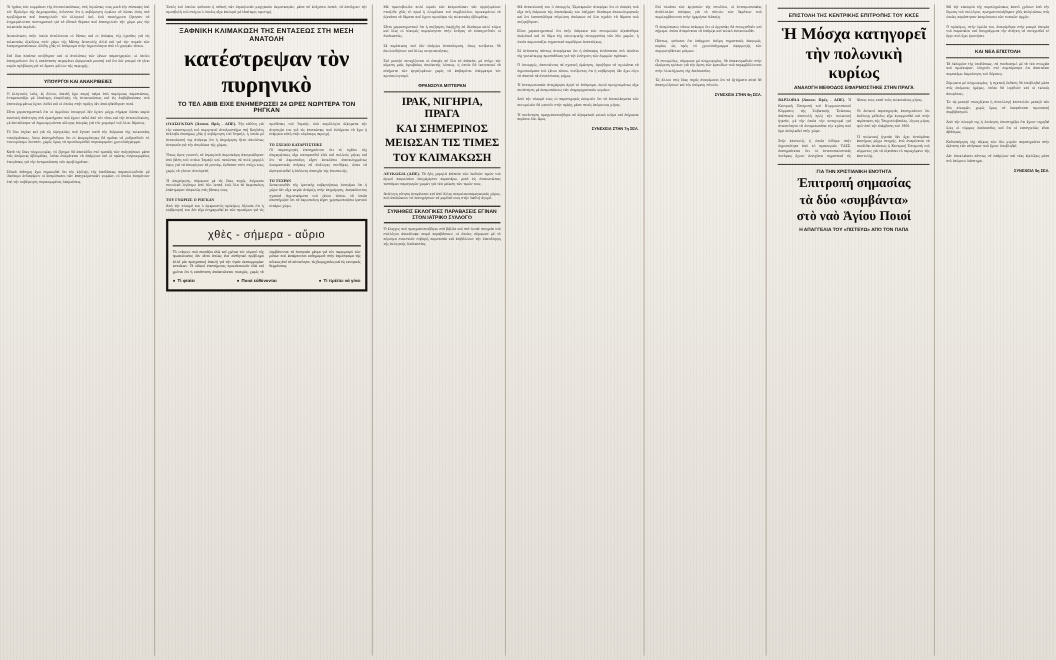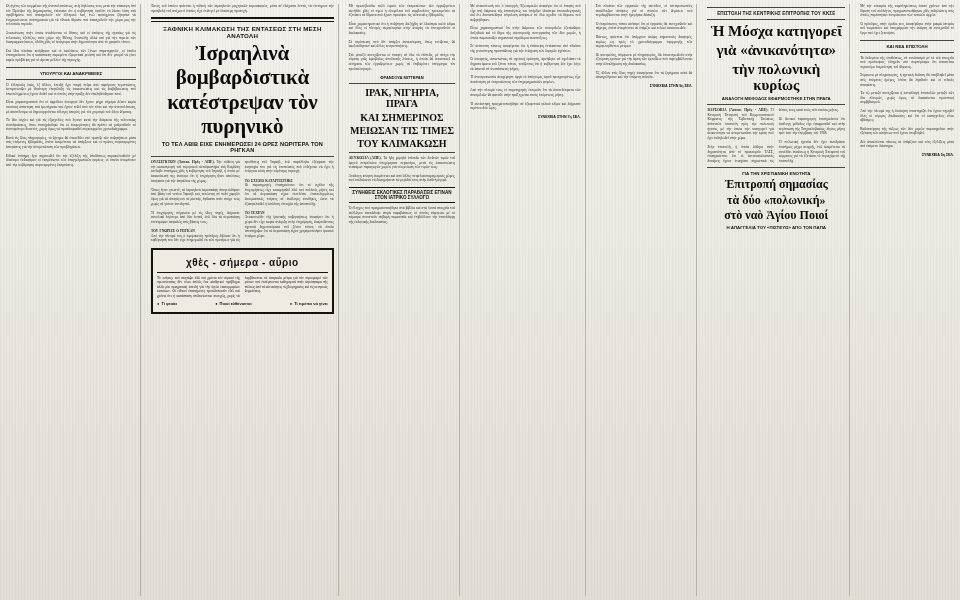--- a/index.html
+++ b/index.html
@@ -138,21 +138,21 @@
   .ad-title {
     font-family: "Liberation Sans", sans-serif;
     font-weight: bold;
     font-size: 17px;
     text-align: center;
     line-height: 1.05;
     letter-spacing: -0.3px;
   }
   .ad-sub {
     font-family: "Liberation Sans", sans-serif;
-    font-weight: bold;
+    font-weight: normal;
     font-size: 10px;
     text-align: center;
     margin-top: 3px;
     letter-spacing: 0.5px;
   }
   .ad-rule {
     border-top: 1px solid #15120f;
     margin: 4px 0 3px 0;
   }
   .ad-body {
@@ -211,21 +211,20 @@
     <p class="body-text">Τό ἴδιο ἰσχύει καί γιά τίς ἐξαγγελίες πού ἔγιναν κατά τήν διάρκεια τῆς τελευταίας συνεδριάσεως, ὅπου ἐπισημάνθηκε ὅτι οἱ ἐκκρεμότητες θά πρέπει νά ρυθμισθοῦν τό συντομότερο δυνατόν, χωρίς ὅμως νά προσδιορισθεῖ συγκεκριμένο χρονοδιάγραμμα.</p>
     <p class="body-text">Κατά τίς ἴδιες πληροφορίες, τό ζήτημα θά ἐπανέλθει στό τραπέζι τῶν συζητήσεων μέσα στίς ἑπόμενες ἑβδομάδες, ὁπότε ἀναμένεται νά ὑπάρξουν καί οἱ πρῶτες συγκεκριμένες ἀποφάσεις γιά τήν ἀντιμετώπιση τῶν προβλημάτων.</p>
     <p class="body-text">Εἰδικά ἐπίσημη ἔχει σημειωθεῖ ὅτι τήν ἐξέλιξη τῆς ὑποθέσεως παρακολουθοῦν μέ ἰδιαίτερο ἐνδιαφέρον οἱ ἐκπρόσωποι τῶν ἐπαγγελματικῶν φορέων, οἱ ὁποῖοι ἀναμένουν ἀπό τήν κυβέρνηση συγκεκριμένες δεσμεύσεις.</p>
   </div>
 
   <div class="col col-2">
     <p class="body-text">Ἐκτός τοῦ ὁποίου φαίνεται ἡ πιθανή τῶν ἰσραηλινῶν μαχητικῶν ἀεροσκαφῶν, μέσα σέ ἑλάχιστα λεπτά, νά ἐπιτύχουν τήν προσβολή τοῦ στόχου ὁ ὁποῖος εἶχε ἐπιλεγεῖ μέ ἰδιαίτερη προσοχή.</p>
     <div class="rule-dbl"></div>
     <div class="kicker">ΞΑΦΝΙΚΗ ΚΛΙΜΑΚΩΣΗ ΤΗΣ ΕΝΤΑΣΕΩΣ ΣΤΗ ΜΕΣΗ ΑΝΑΤΟΛΗ</div>
     <div class="hl-block">
-      <div class="headline hl-main">Ἰσραηλινὰ βομβαρδιστικὰ</div>
       <div class="headline hl-main">κατέστρεψαν τὸν πυρηνικὸ</div>
     </div>
     <div class="subhead">ΤΟ ΤΕΛ ΑΒΙΒ ΕΙΧΕ ΕΝΗΜΕΡΩΣΕΙ 24 ΩΡΕΣ ΝΩΡΙΤΕΡΑ ΤΟΝ ΡΗΓΚΑΝ</div>
     <div class="rule-thin"></div>
     <div class="body-text two-col">
       <span class="dateline">ΟΥΑΣΙΓΚΤΩΝ (Ἀσσοσ. Πρές - ΑΠΕ).</span>
       <span>Τήν εὐθύνη γιά τήν καταστροφή τοῦ πυρηνικοῦ ἀντιδραστῆρα στή Βαγδάτη ἀνέλαβε ἐπισήμως χθές ἡ κυβέρνηση τοῦ Ἰσραήλ, ἡ ὁποία μέ ἀνακοίνωσή της ἀνέφερε ὅτι ἡ ἐπιχείρηση ἦταν ἀπολύτως ἀναγκαία γιά τήν ἀσφάλεια τῆς χώρας.</span>
       <br><br>
       <span>Ὅπως ἔγινε γνωστό, τά ἰσραηλινά ἀεροσκάφη ἀπογειώθηκαν ἀπό βάση τοῦ νοτίου Ἰσραήλ καί, πετώντας σέ πολύ χαμηλό ὕψος γιά νά ἀποφύγουν τά ραντάρ, ἔφθασαν στόν στόχο τους χωρίς νά γίνουν ἀντιληπτά.</span>
       <br><br>
@@ -296,40 +295,39 @@
     <p class="body-text">Ἐξ ἄλλου στίς ἴδιες πηγές ἀναφέρεται ὅτι τά ζητήματα αὐτά θά ἀπασχολήσουν καί τήν ἑπόμενη σύνοδο.</p>
     <div class="continued">ΣΥΝΕΧΕΙΑ ΣΤΗΝ 9η ΣΕΛ.</div>
   </div>
 
   <div class="col col-6">
     <div class="rule-thin"></div>
     <div class="smallcaps-head">ΕΠΙΣΤΟΛΗ ΤΗΣ ΚΕΝΤΡΙΚΗΣ ΕΠΙΤΡΟΠΗΣ ΤΟΥ ΚΚΣΕ</div>
     <div class="rule-thin"></div>
     <div class="hl-block">
       <div class="headline hl-mid">Ἡ Μόσχα κατηγορεῖ</div>
-      <div class="headline hl-mid">γιὰ «ἀνικανότητα»</div>
       <div class="headline hl-mid">τὴν πολωνικὴ κυρίως</div>
     </div>
     <div class="sec-label">ΑΝΑΛΟΓΗ ΜΕΘΟΔΟΣ ΕΦΑΡΜΟΣΤΗΚΕ ΣΤΗΝ ΠΡΑΓΑ</div>
     <div class="rule-thin"></div>
     <div class="body-text two-col">
       <span class="dateline">ΒΑΡΣΟΒΙΑ (Ἀσσοσ. Πρές - ΑΠΕ).</span>
       <span>Ἡ Κεντρική Ἐπιτροπή τοῦ Κομμουνιστικοῦ Κόμματος τῆς Σοβιετικῆς Ἑνώσεως ἀπέστειλε ἐπιστολή πρός τήν πολωνική ἡγεσία, μέ τήν ὁποία τήν κατηγορεῖ γιά ἀνικανότητα νά ἀντιμετωπίσει τήν κρίση πού ἔχει ἐκδηλωθεῖ στήν χώρα.</span>
       <br><br>
       <span>Στήν ἐπιστολή, ἡ ὁποία δόθηκε στήν δημοσιότητα ἀπό τό πρακτορεῖο ΤΑΣΣ, ἐπισημαίνεται ὅτι οἱ ἀντισοσιαλιστικές δυνάμεις ἔχουν ἐνισχύσει σημαντικά τίς θέσεις τους κατά τούς τελευταίους μῆνες.</span>
       <br><br>
       <span>Οἱ δυτικοί παρατηρητές ἐπισημαίνουν ὅτι ἀνάλογη μέθοδος εἶχε ἐφαρμοσθεῖ καί στήν περίπτωση τῆς Τσεχοσλοβακίας, λίγους μῆνες πρίν ἀπό τήν ἐπέμβαση τοῦ 1968.</span>
       <br><br>
       <span>Ἡ πολωνική ἡγεσία δέν ἔχει ἀντιδράσει ἐπισήμως μέχρι στιγμῆς, ἐνῶ ἀναμένεται νά συνέλθει ἐκτάκτως ἡ Κεντρική Ἐπιτροπή τοῦ κόμματος γιά νά ἐξετάσει τό περιεχόμενο τῆς ἐπιστολῆς.</span>
     </div>
     <div class="rule-thin"></div>
     <div class="sec-label">ΓΙΑ ΤΗΝ ΧΡΙΣΤΙΑΝΙΚΗ ΕΝΟΤΗΤΑ</div>
     <div class="hl-block">
       <div class="headline hl-sm">Ἐπιτροπή σημασίας</div>
-      <div class="headline hl-sm">τὰ δύο «πολωνική»</div>
+      <div class="headline hl-sm">τὰ δύο «συμβάντα»</div>
       <div class="headline hl-sm">στὸ ναὸ Ἁγίου Ποιοί</div>
     </div>
     <div class="sec-label">Η ΑΠΑΓΓΕΛΙΑ ΤΟΥ «ΠΙΣΤΕΥΩ» ΑΠΟ ΤΟΝ ΠΑΠΑ</div>
   </div>
 
   <div class="col col-7">
     <p class="body-text">Μέ τήν εὐκαιρία τῆς συμπληρώσεως ἑκατό χρόνων ἀπό τήν ἵδρυση τοῦ συλλόγου, πραγματοποιήθηκαν χθές ἐκδηλώσεις στίς ὁποῖες παρέστησαν ἐκπρόσωποι τῶν τοπικῶν ἀρχῶν.</p>
     <p class="body-text">Ὁ πρόεδρος, στήν ὁμιλία του, ἀναφέρθηκε στήν μακρά ἱστορία τοῦ σωματείου καί ὑπογράμμισε τήν ἀνάγκη νά συνεχισθεῖ τό ἔργο πού ἔχει ξεκινήσει.</p>
     <div class="rule-thin"></div>
     <div class="sec-label">ΚΑΙ ΝΕΑ ΕΠΙΣΤΟΛΗ</div>

